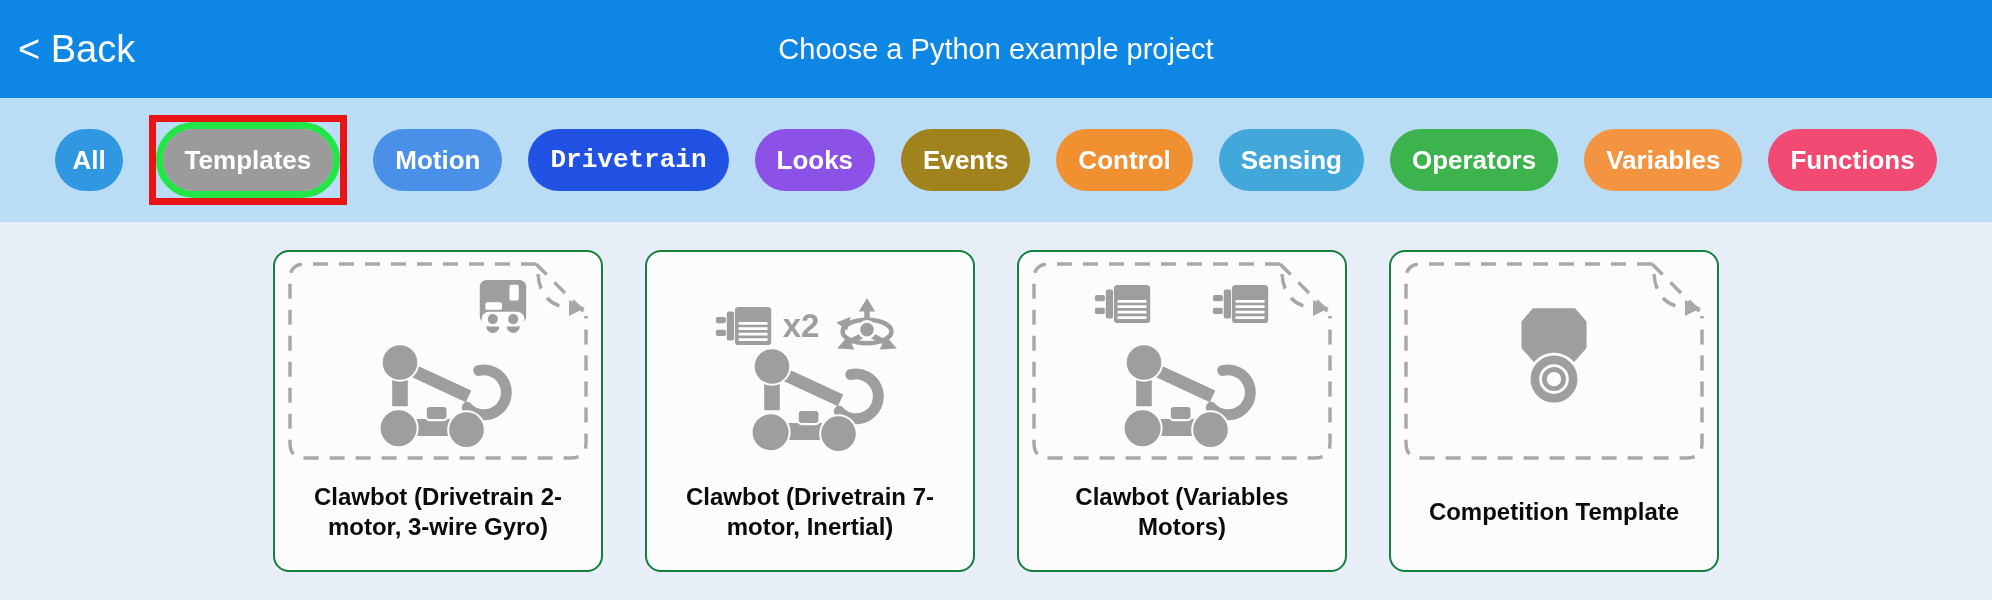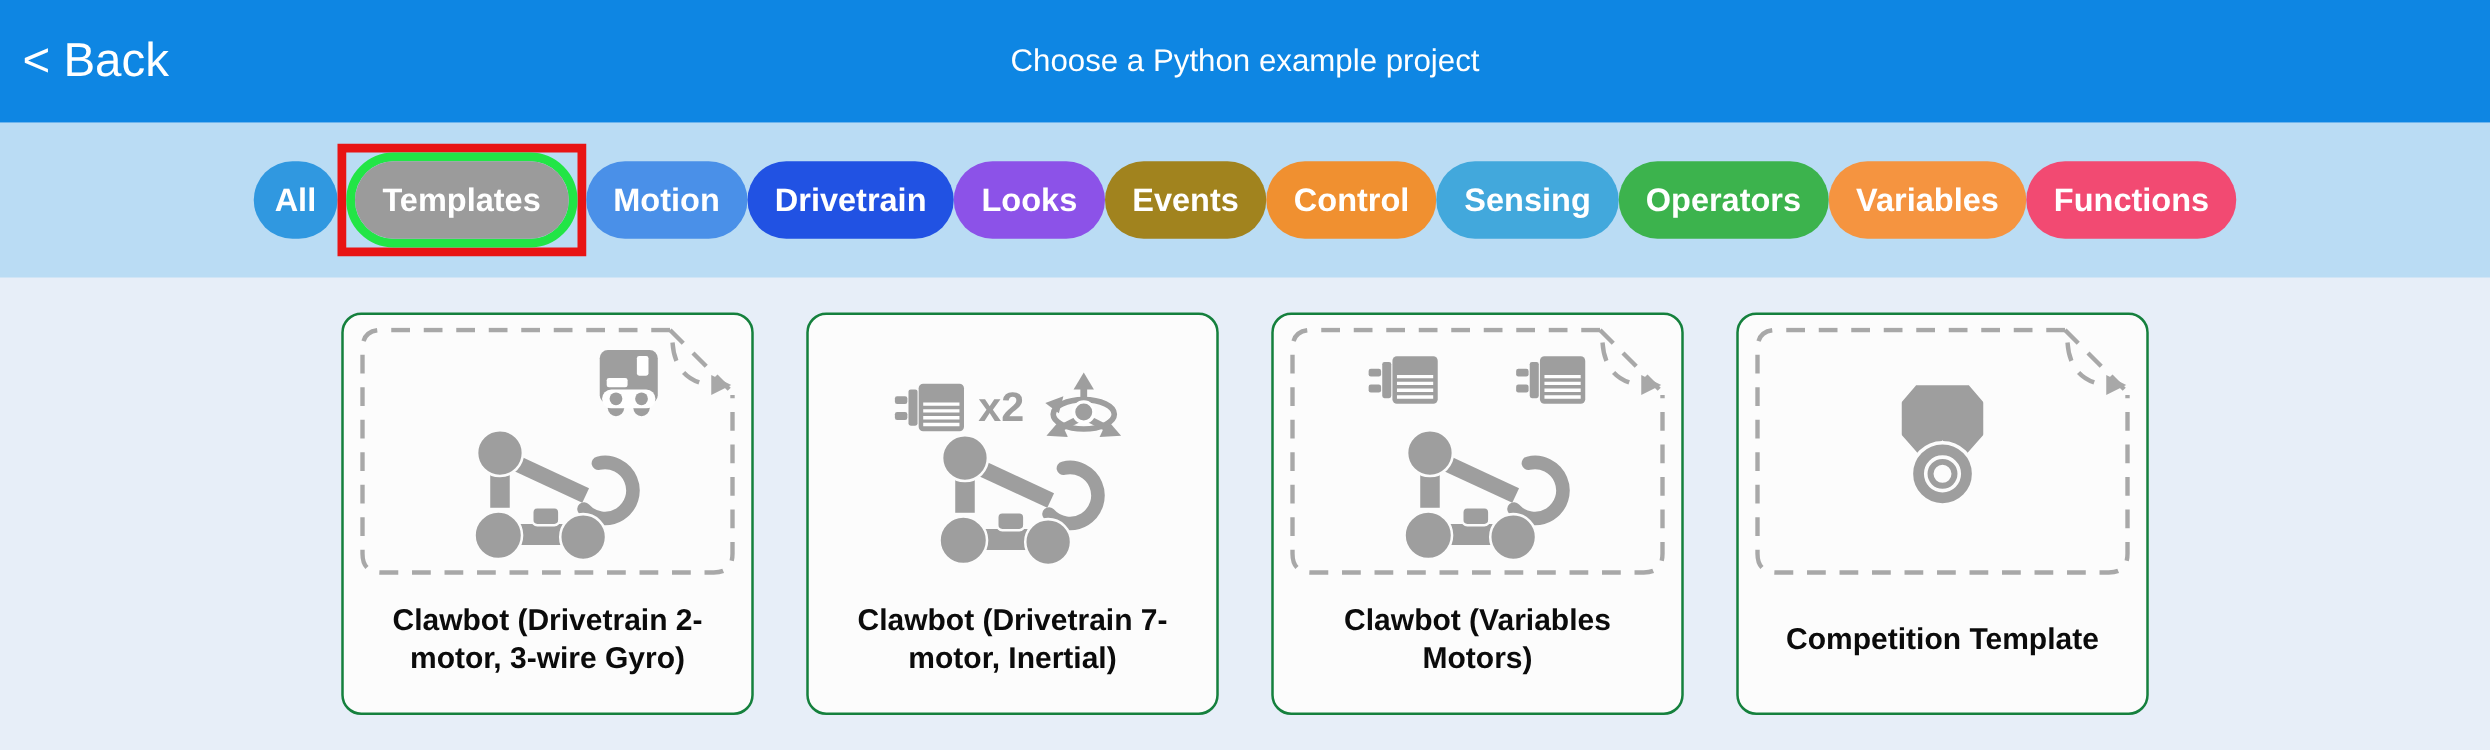--- a/index.html
+++ b/index.html
@@ -12,25 +12,25 @@
   
   .header{
     height:98px;background:#0e86e3;position:relative;
     display:flex;align-items:center;justify-content:center;
   }
   .back{
     position:absolute;left:18px;top:0;height:100%;
     display:flex;align-items:center;
     color:#fff;font-size:38px;cursor:pointer;user-select:none;
   }
-  .title{color:#fff;font-size:25px;}
+  .title{color:#fff;font-size:29px;}
   
   .filterbar{
     height:124px;background:#badcf4;
-    display:flex;align-items:center;justify-content:center;
+    display:flex;align-items:center;justify-content:center;gap:26px;
   }
   .pill{
     height:62px;border-radius:31px;border:none;
     color:#fff;font-size:26px;font-weight:bold;
     padding:12px 22px;font-family:inherit;cursor:pointer;
     display:inline-flex;align-items:center;white-space:nowrap;
   }
   .pill.short{padding:0 17px;}
   .ring{display:inline-flex;border:7px solid #22e546;border-radius:46px;}
   .annot{display:inline-flex;border:7px solid #e81414;}
@@ -143,21 +143,21 @@
 </header>
 
 <nav class="filterbar">
     <button class="pill short" style="background: rgb(48, 152, 224);">All</button>
     <span class="annot" style="border-color: rgb(232, 20, 20);">
       <span class="ring" style="border-color: rgb(34, 229, 70);">
         <button class="pill" style="background: rgb(155, 155, 155);">Templates</button>
       </span>
     </span>
     <button class="pill" style="background: rgb(74, 144, 232);">Motion</button>
-    <button class="pill" style="background: rgb(33, 82, 227);">Drivetrain</button>
+    <button class="pill" style="background: rgb(33, 82, 227); font-family: Liberation Mono, monospace;">Drivetrain</button>
     <button class="pill" style="background: rgb(140, 82, 232);">Looks</button>
     <button class="pill" style="background: rgb(161, 131, 30);">Events</button>
     <button class="pill" style="background: rgb(240, 144, 48);">Control</button>
     <button class="pill" style="background: rgb(66, 168, 220);">Sensing</button>
     <button class="pill" style="background: rgb(60, 179, 77);">Operators</button>
     <button class="pill" style="background: rgb(245, 148, 64);">Variables</button>
     <button class="pill" style="background: rgb(242, 74, 114);">Functions</button>
   </nav>
 
 <main class="grid">

